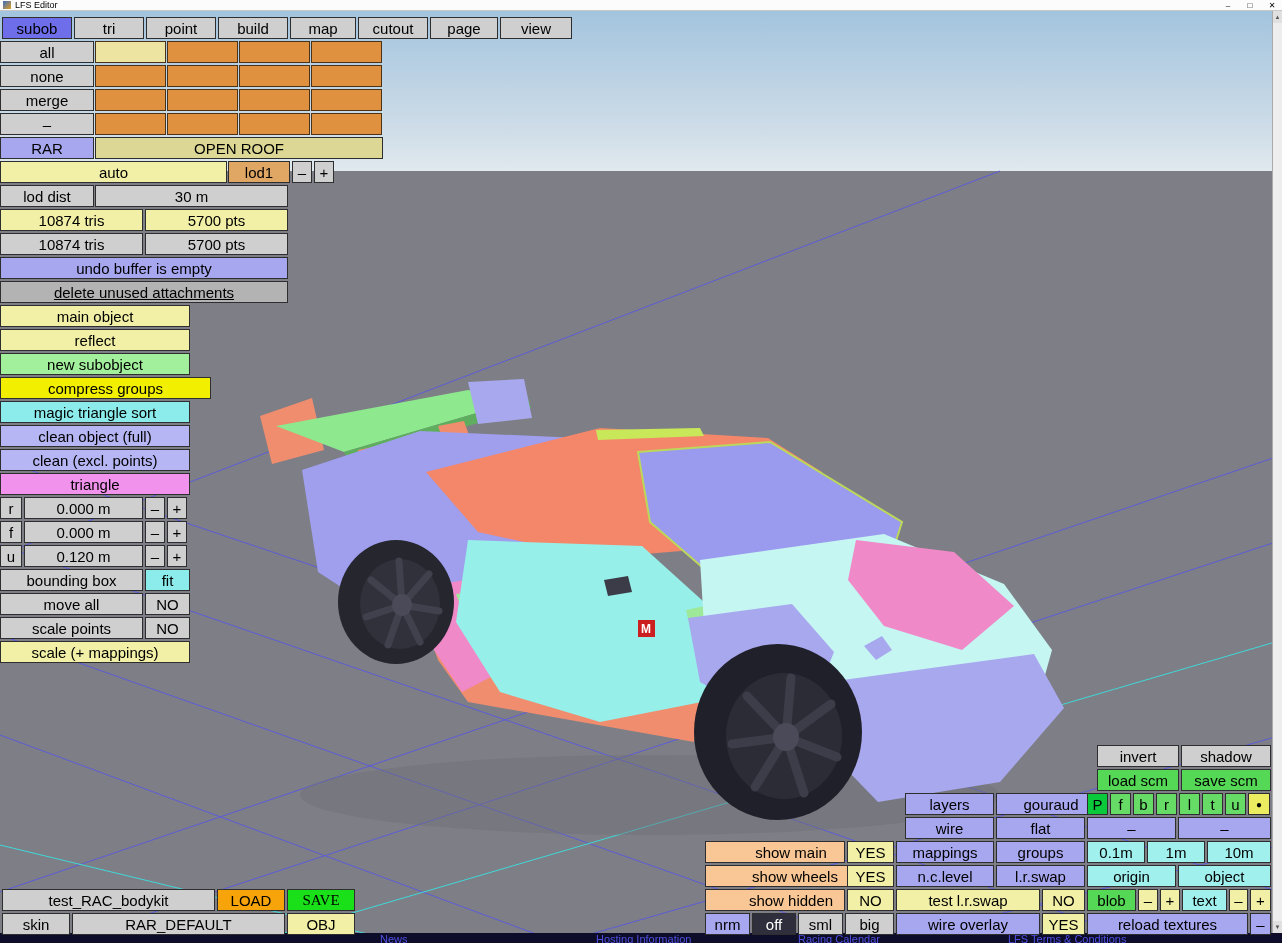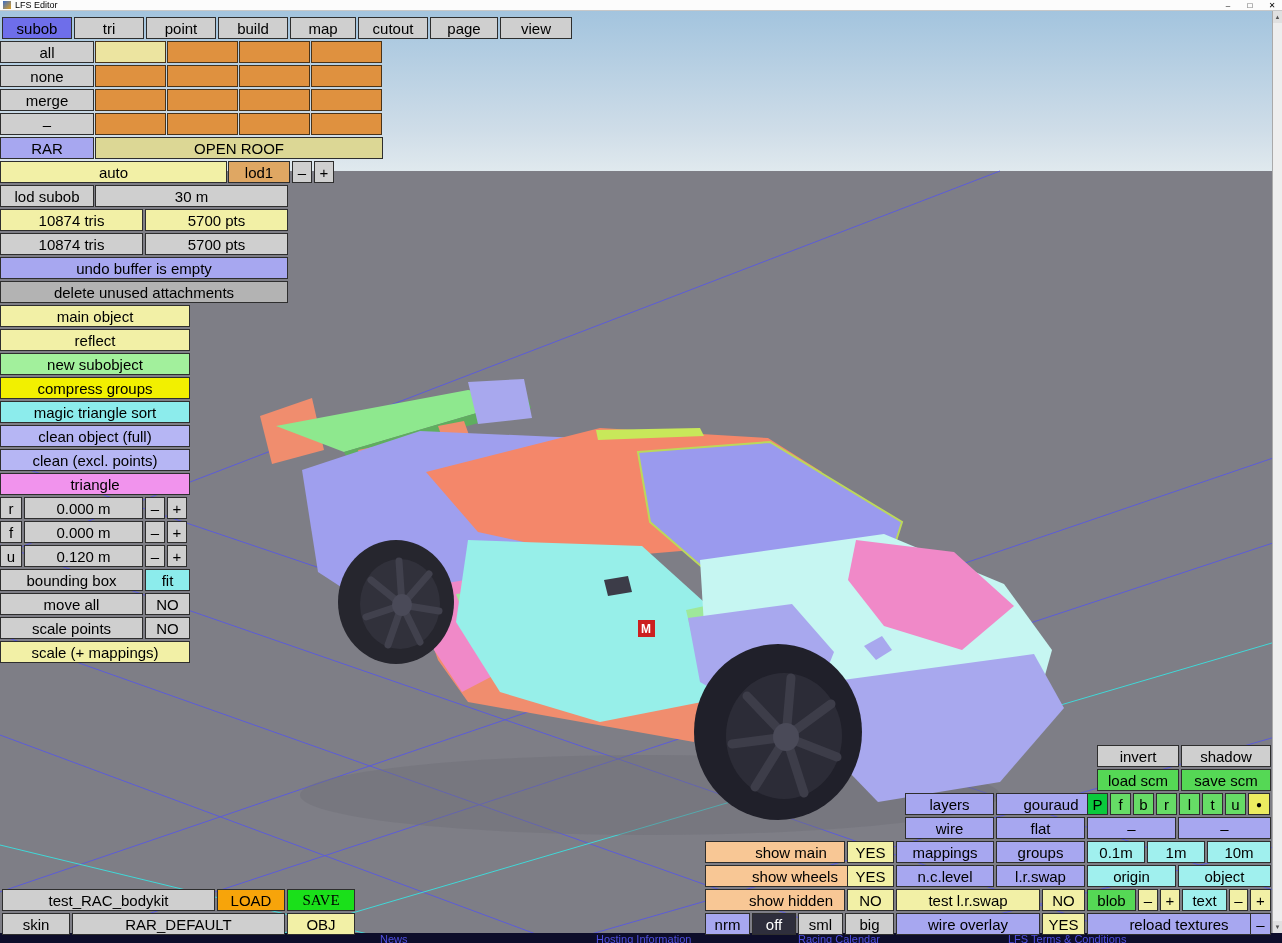--- a/index.html
+++ b/index.html
@@ -4,21 +4,21 @@
 <style>
   * { margin:0; padding:0; box-sizing:border-box; }
   html,body { width:1282px; height:943px; overflow:hidden; }
   body { position:relative; font-family:"Liberation Sans", sans-serif; background:#7e7e86; }
 
   
   .b { position:absolute; height:22px; border:1px solid #2e2e2e; display:flex; align-items:center;
        justify-content:center; font-size:15px; color:#000; z-index:10; white-space:nowrap; overflow:hidden; }
 
   .c-gray    { background:#cfcfcf; }
-  .c-gray2   { background:#b3b3b3; }
+  .c-gray2   { background:#b3b3b3;text-decoration:underline; }
   .c-cream   { background:#f2f0a6; }
   .c-khaki   { background:#dcd795; }
   .c-tan     { background:#dfa763; }
   .c-loado   { background:#f7a40a; }
   .c-saveg   { background:#1ae01a;font-family:Liberation Serif, serif; }
   .c-purple  { background:#a7a7f0; }
   .c-purplel { background:#b6b6f4; }
   .c-magenta { background:#f193ed; }
   .c-cyan    { background:#8cecec; }
   .c-cyanl   { background:#a0f0ee; }
@@ -196,35 +196,35 @@
 <div class="cell" style="top:113px;left:311px"></div>
 
 <div class="b c-purple" style="top:137px;left:0;width:94px">RAR</div>
 <div class="b c-khaki" style="top:137px;left:95px;width:288px">OPEN ROOF</div>
 
 <div class="b c-cream" style="top:161px;left:0;width:227px">auto</div>
 <div class="b c-tan" style="top:161px;left:228px;width:62px">lod1</div>
 <div class="b c-gray" style="top:161px;left:292px;width:20px">–</div>
 <div class="b c-gray" style="top:161px;left:314px;width:20px">+</div>
 
-<div class="b c-gray" style="top:185px;left:0;width:94px">lod subob</div>
+<div class="b c-gray" style="top:185px;left:0;width:94px">lod dist</div>
 <div class="b c-gray" style="top:185px;left:95px;width:193px">30 m</div>
 
 <div class="b c-cream" style="top:209px;left:0;width:143px">10874 tris</div>
 <div class="b c-cream" style="top:209px;left:145px;width:143px">5700 pts</div>
 <div class="b c-gray" style="top:233px;left:0;width:143px">10874 tris</div>
 <div class="b c-gray" style="top:233px;left:145px;width:143px">5700 pts</div>
 
 <div class="b c-purple" style="top:257px;left:0;width:288px">undo buffer is empty</div>
 <div class="b c-gray2" style="top:281px;left:0;width:288px">delete unused attachments</div>
 
 <div class="b c-cream" style="top:305px;left:0;width:190px">main object</div>
 <div class="b c-cream" style="top:329px;left:0;width:190px">reflect</div>
 <div class="b c-green" style="top:353px;left:0;width:190px">new subobject</div>
-<div class="b c-yellow" style="top:377px;left:0;width:190px">compress groups</div>
+<div class="b c-yellow" style="top:377px;left:0;width:211px">compress groups</div>
 <div class="b c-cyan" style="top:401px;left:0;width:190px">magic triangle sort</div>
 <div class="b c-purplel" style="top:425px;left:0;width:190px">clean object (full)</div>
 <div class="b c-purplel" style="top:449px;left:0;width:190px">clean (excl. points)</div>
 <div class="b c-magenta" style="top:473px;left:0;width:190px">triangle</div>
 
 <div class="b c-gray" style="top:497px;left:0;width:22px">r</div>
 <div class="b c-gray" style="top:497px;left:24px;width:119px">0.000 m</div>
 <div class="b c-gray" style="top:497px;left:145px;width:20px">–</div>
 <div class="b c-gray" style="top:497px;left:167px;width:20px">+</div>
 
@@ -299,14 +299,14 @@
 <div class="b c-cyanl" style="top:889px;left:1182px;width:45px">text</div>
 <div class="b c-cream" style="top:889px;left:1229px;width:19px">–</div>
 <div class="b c-cream" style="top:889px;left:1250px;width:21px">+</div>
 
 <div class="b c-purple" style="top:913px;left:705px;width:45px">nrm</div>
 <div class="b c-dark" style="top:913px;left:752px;width:44px">off</div>
 <div class="b c-gray" style="top:913px;left:798px;width:45px">sml</div>
 <div class="b c-gray" style="top:913px;left:845px;width:49px">big</div>
 <div class="b c-purple" style="top:913px;left:896px;width:144px">wire overlay</div>
 <div class="b c-cream" style="top:913px;left:1042px;width:43px">YES</div>
-<div class="b c-purple" style="top:913px;left:1087px;width:184px">reload textures</div>
+<div class="b c-purple" style="top:913px;left:1087px;width:161px">reload textures</div>
 <div class="b c-purple" style="top:913px;left:1250px;width:21px">–</div>
 
 </body></html>

